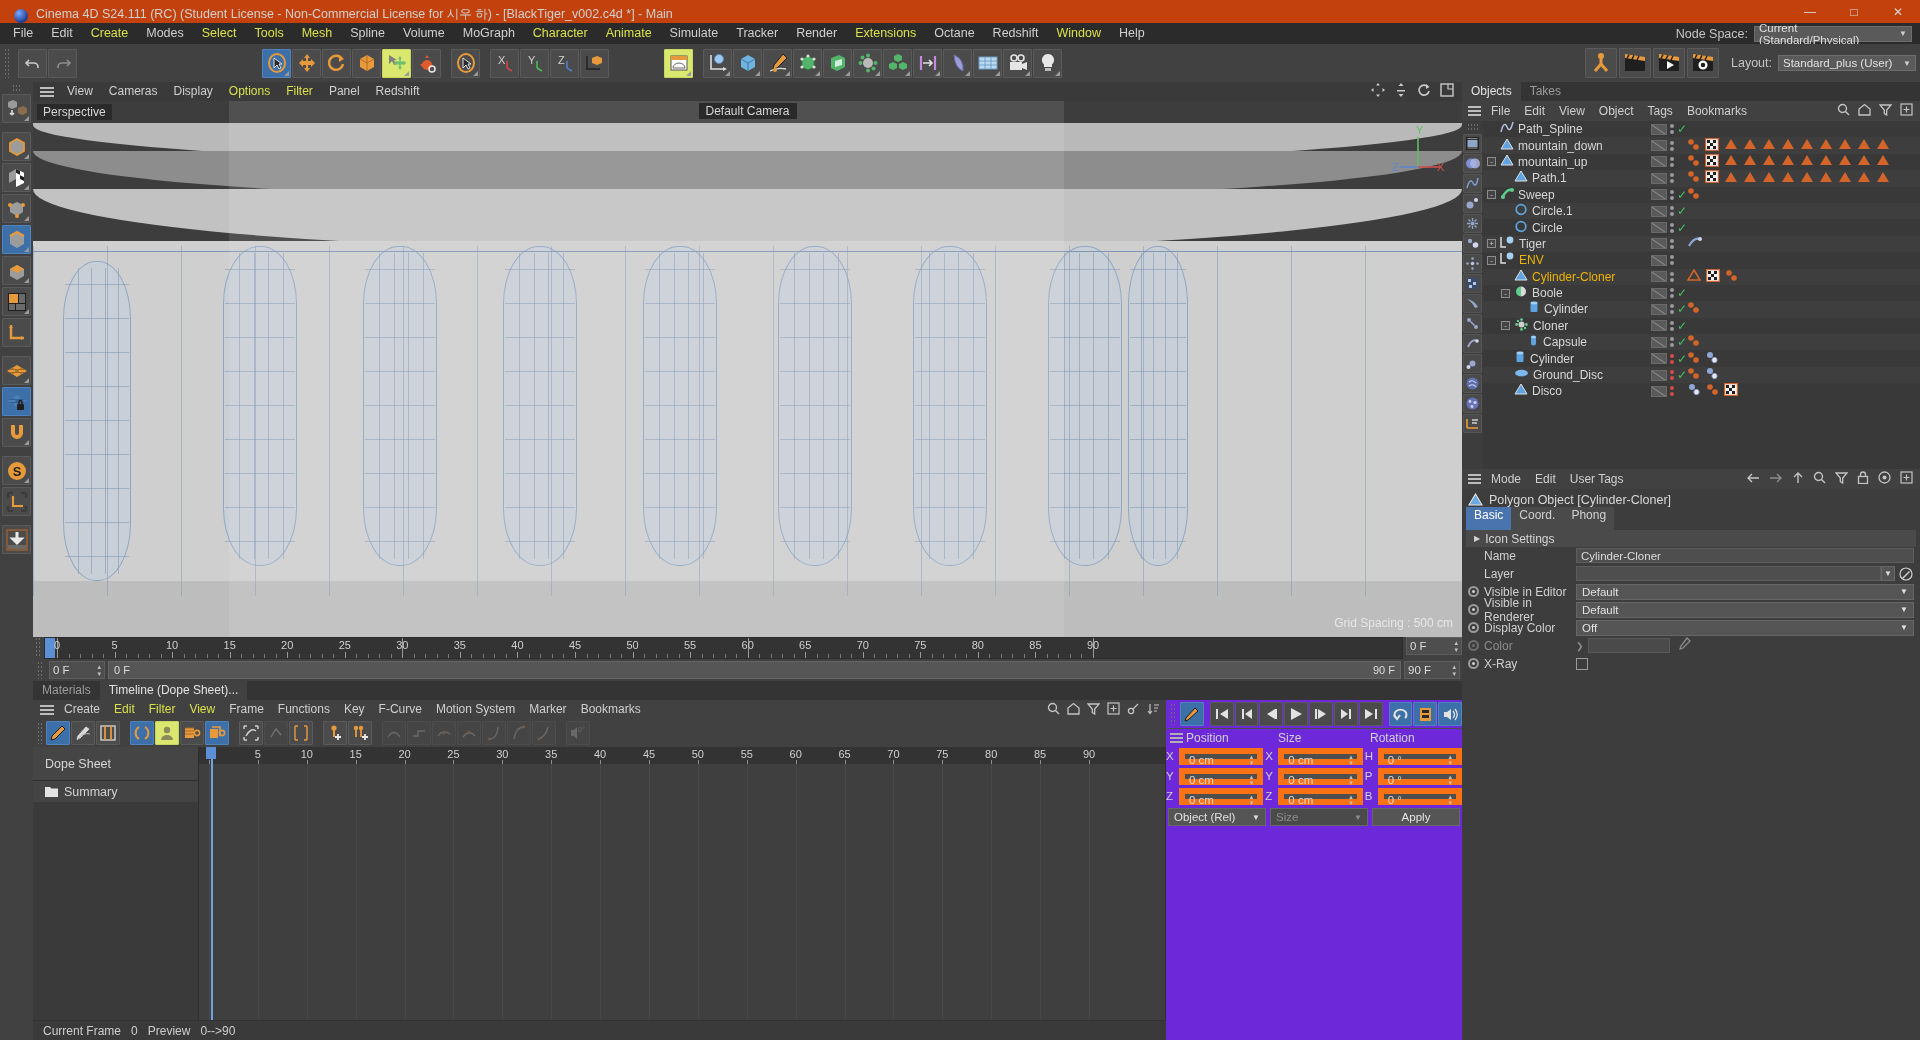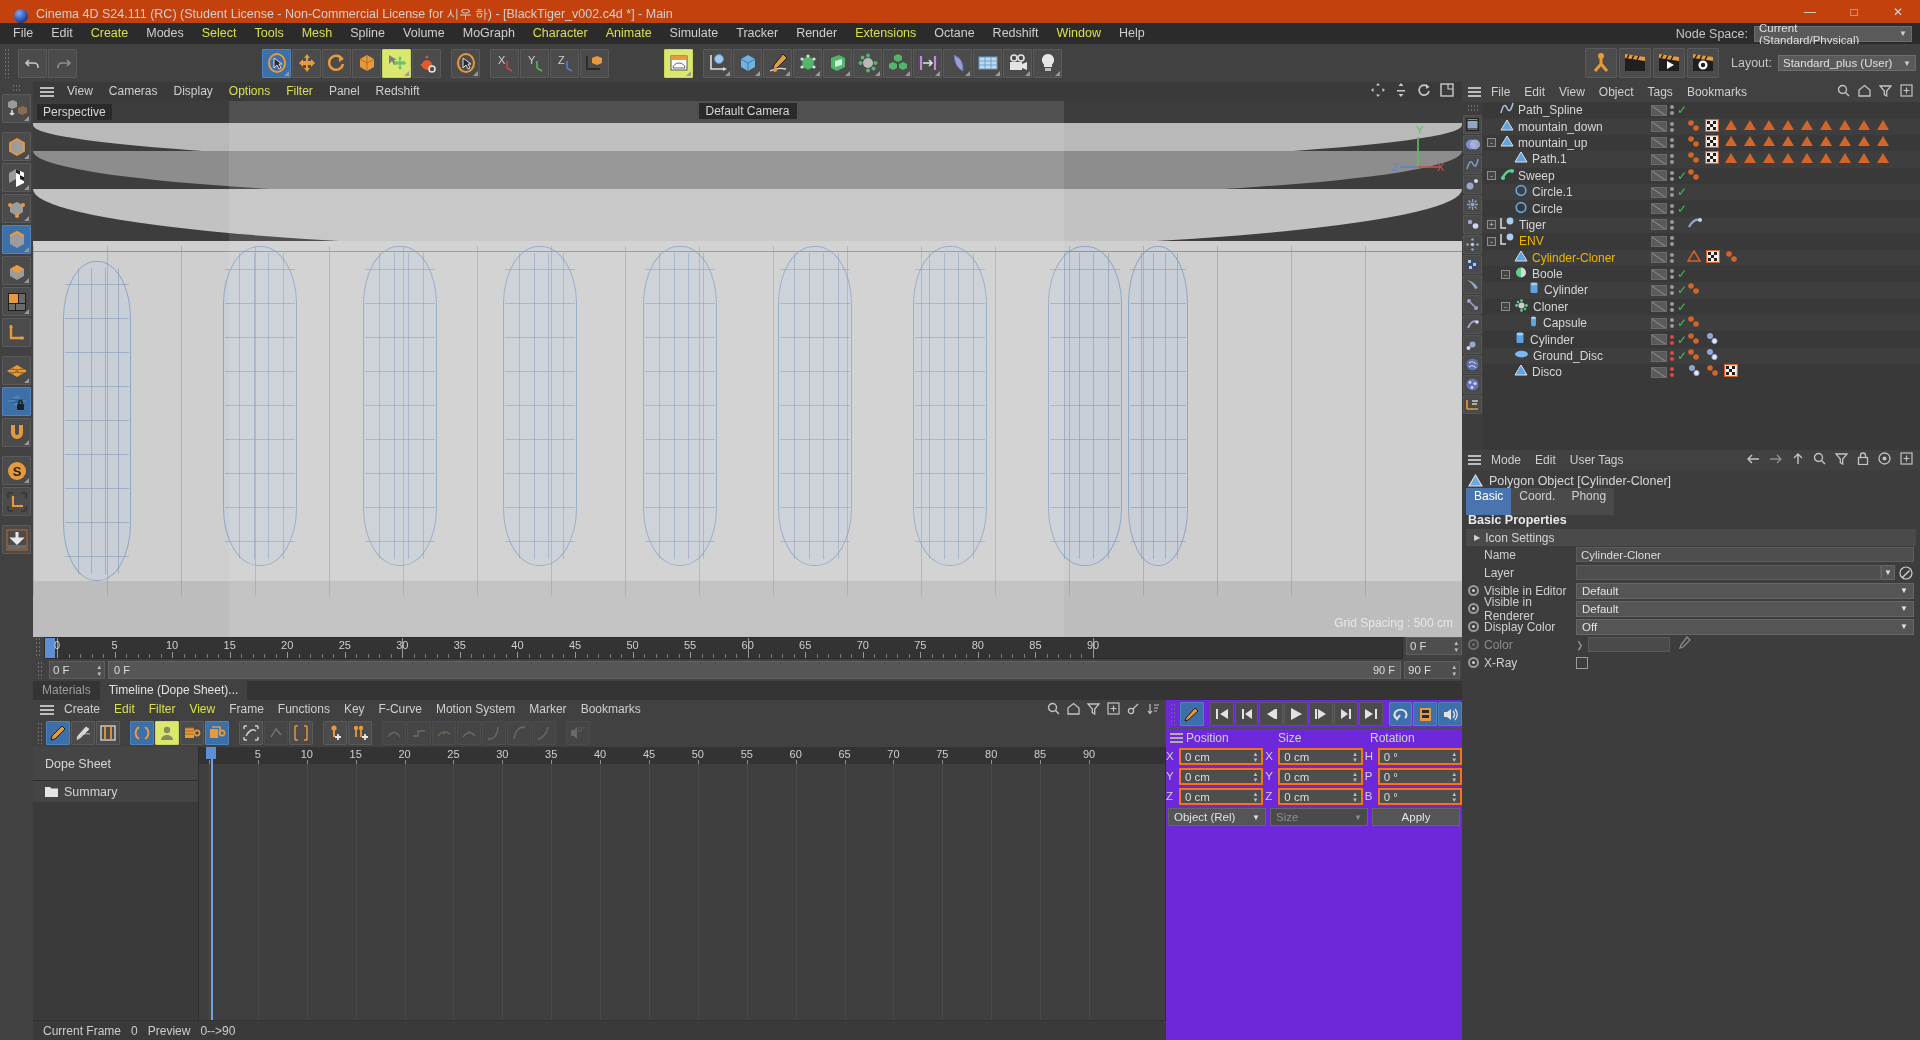--- a/index.html
+++ b/index.html
@@ -173,22 +173,22 @@
     flex-direction:column; }
   #playrow { height:28px; display:flex; align-items:center; gap:1px; padding-left:2px; }
   .pbtn { width:24px; height:24px; background:#4b4b4b; border:1px solid #5a5a5a;
     display:flex; align-items:center; justify-content:center; border-radius:1px; }
   .pbtn.sel { background:#3d6fa8; border-color:#4f83bd; }
   #coordhdr { height:19px; display:flex; align-items:center; font-size:12px;
     color:#d0d0d0; border-top:1px solid #4d4d4d; }
   #coordhdr .c { flex:1 1 0; }
   .coordrow { height:18px; display:flex; align-items:center; gap:2px; margin-bottom:2px; }
   .axlabel { width:11px; font-size:11.5px; color:#d0d0d0; text-align:left; }
-  .cfield { flex:1 1 0; height:17px; background:#4e4e4e; border:2px solid #f97316;
-    display:flex; align-items:flex-end; padding:0 4px; font-size:11.5px; color:#dcdcdc; }
+  .cfield { flex:1 1 0; height:17px; background:#4e4e4e; border:6px solid #f97316;
+    display:flex; align-items:flex-start; padding:0 4px; font-size:11.5px; color:#dcdcdc; }
   .cfield .sp { margin-left:auto; font-size:7px; line-height:6px; color:#bfbfbf;
     display:flex; flex-direction:column; }
   #coordfoot { height:20px; display:flex; align-items:center; gap:4px; padding:0 2px; }
   .cselect { flex:1 1 0; height:18px; background:#555555; border:1px solid #666;
     display:flex; align-items:center; padding:0 5px; font-size:11.5px; color:#e0e0e0; }
   .cselect.dim { color:#8d8d8d; background:#4a4a4a; }
   .cselect .arrow { margin-left:auto; font-size:8px; }
   #applybtn { flex:1 1 0; height:18px; background:#555555; border:1px solid #666;
     display:flex; align-items:center; justify-content:center; font-size:11.5px;
     color:#e6e6e6; }
@@ -1407,20 +1407,24 @@
               <span class="arrow">▼</span>
             </div>
             <div id="applybtn">Apply</div>
           </div>
         </div>
       </div>
     </div>
   </div>
 
   <div id="rightcol">
+    <div id="omtabs">
+        <div class="ptab act">Objects</div>
+        <div class="ptab">Takes</div>
+      </div>
     <div id="ommenu">
       <div style="width:19px;height:14px;display:flex;flex-direction:column;justify-content:space-between;padding:2px 3px">
         <i style="display:block;height:2px;background:#bdbdbd"></i>
         <i style="display:block;height:2px;background:#bdbdbd"></i>
         <i style="display:block;height:2px;background:#bdbdbd"></i>
       </div>
       <div id="om-menu-items" style="display:flex">
           <div class="mi">File</div>
           <div class="mi">Edit</div>
           <div class="mi">View</div>
@@ -2105,21 +2109,20 @@
         <svg width="15" height="14" viewBox="0 0 15 14">
           <path d="M7.5 1 L14 12 H1 Z" fill="#6aa8e0" stroke="#e4e4e4" stroke-width="1.1"></path>
           </svg>
         <span>Polygon Object [Cylinder-Cloner]</span>
       </div>
       <div id="amsub">
           <div class="subtab act">Basic</div>
           <div class="subtab">Coord.</div>
           <div class="subtab">Phong</div>
         </div>
-      <div id="amsect">Basic Properties</div>
       <div id="amicon">
         <span style="font-size:8px">▶</span>
         <span>Icon Settings</span>
       </div>
       <div id="amfields">
           <div class="arow">
             <span style="width: 16px; flex: 0 0 16px;"></span>
             <span class="lab">Name</span>
             <div class="afield">
               <span>Cylinder-Cloner</span>

